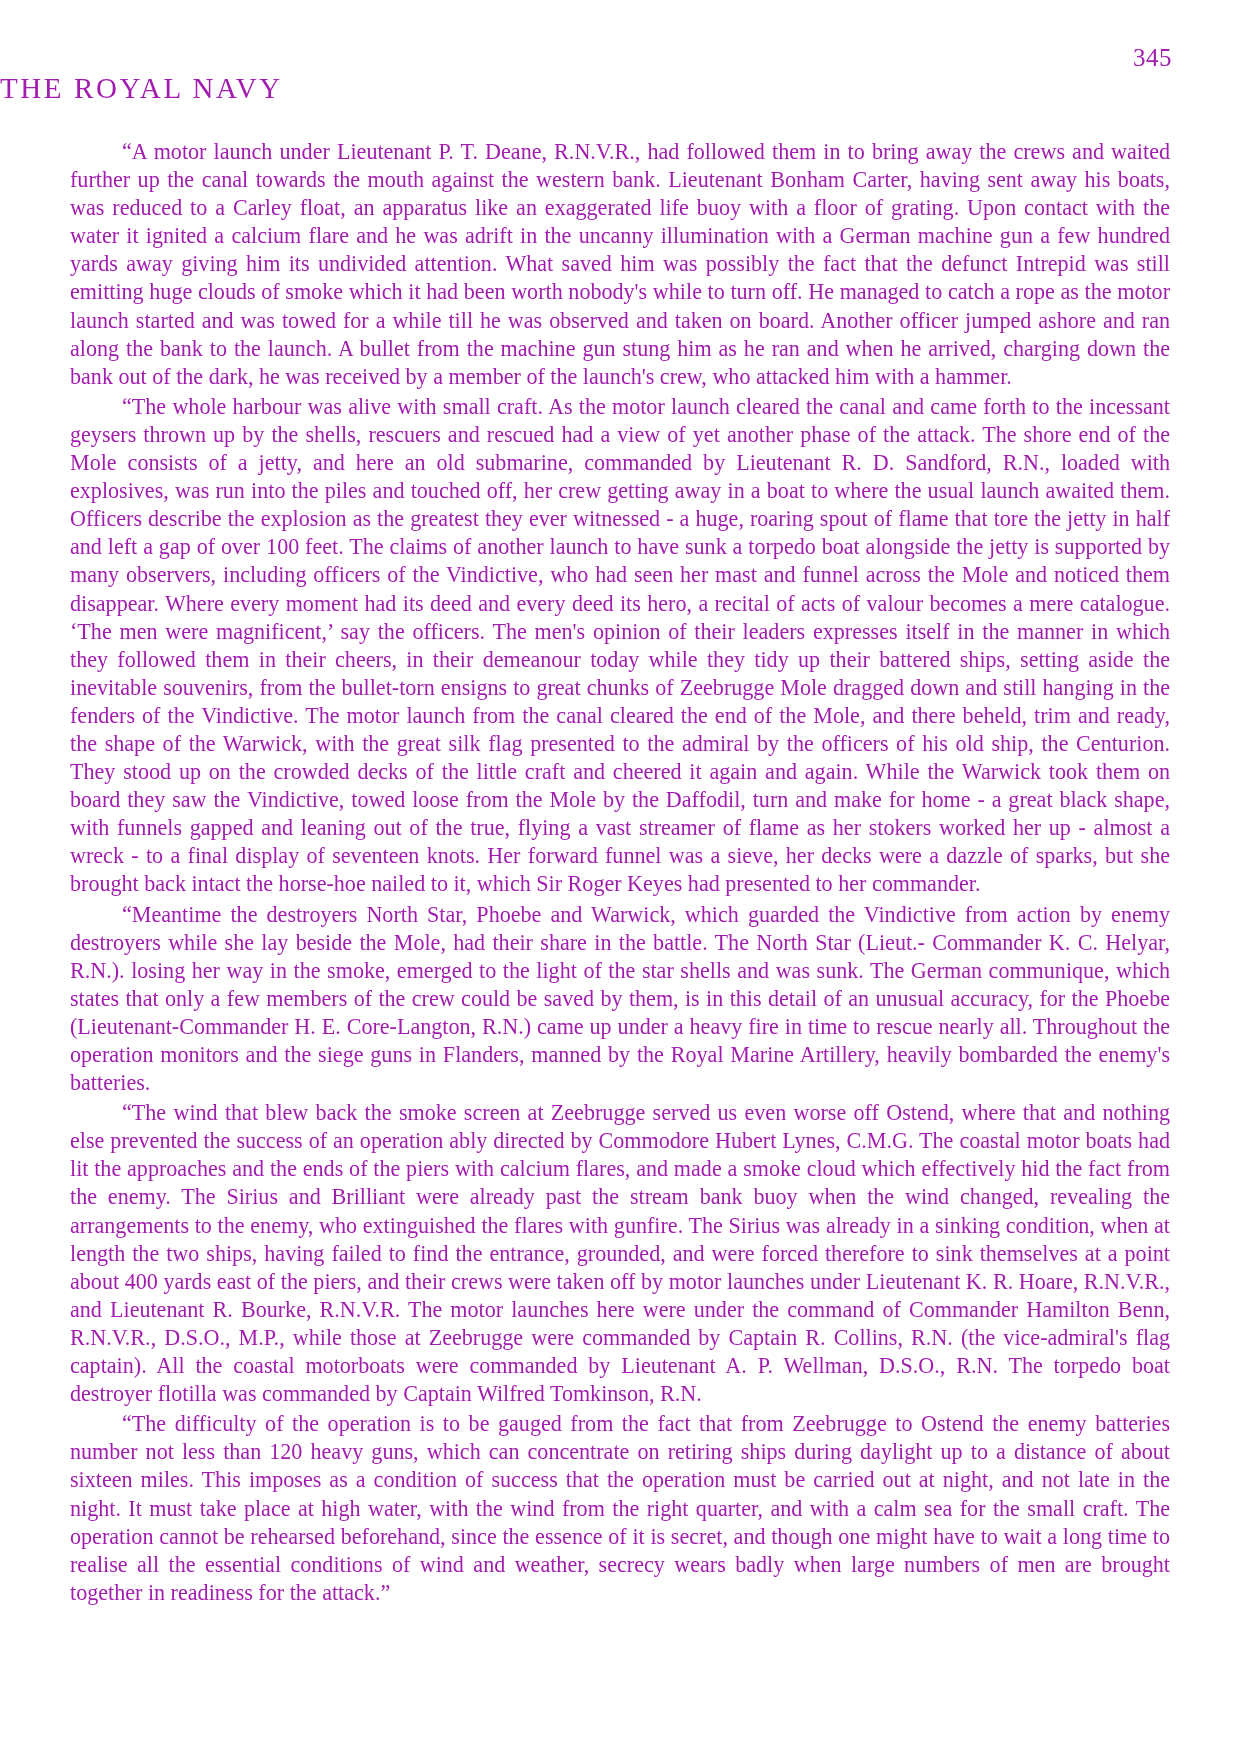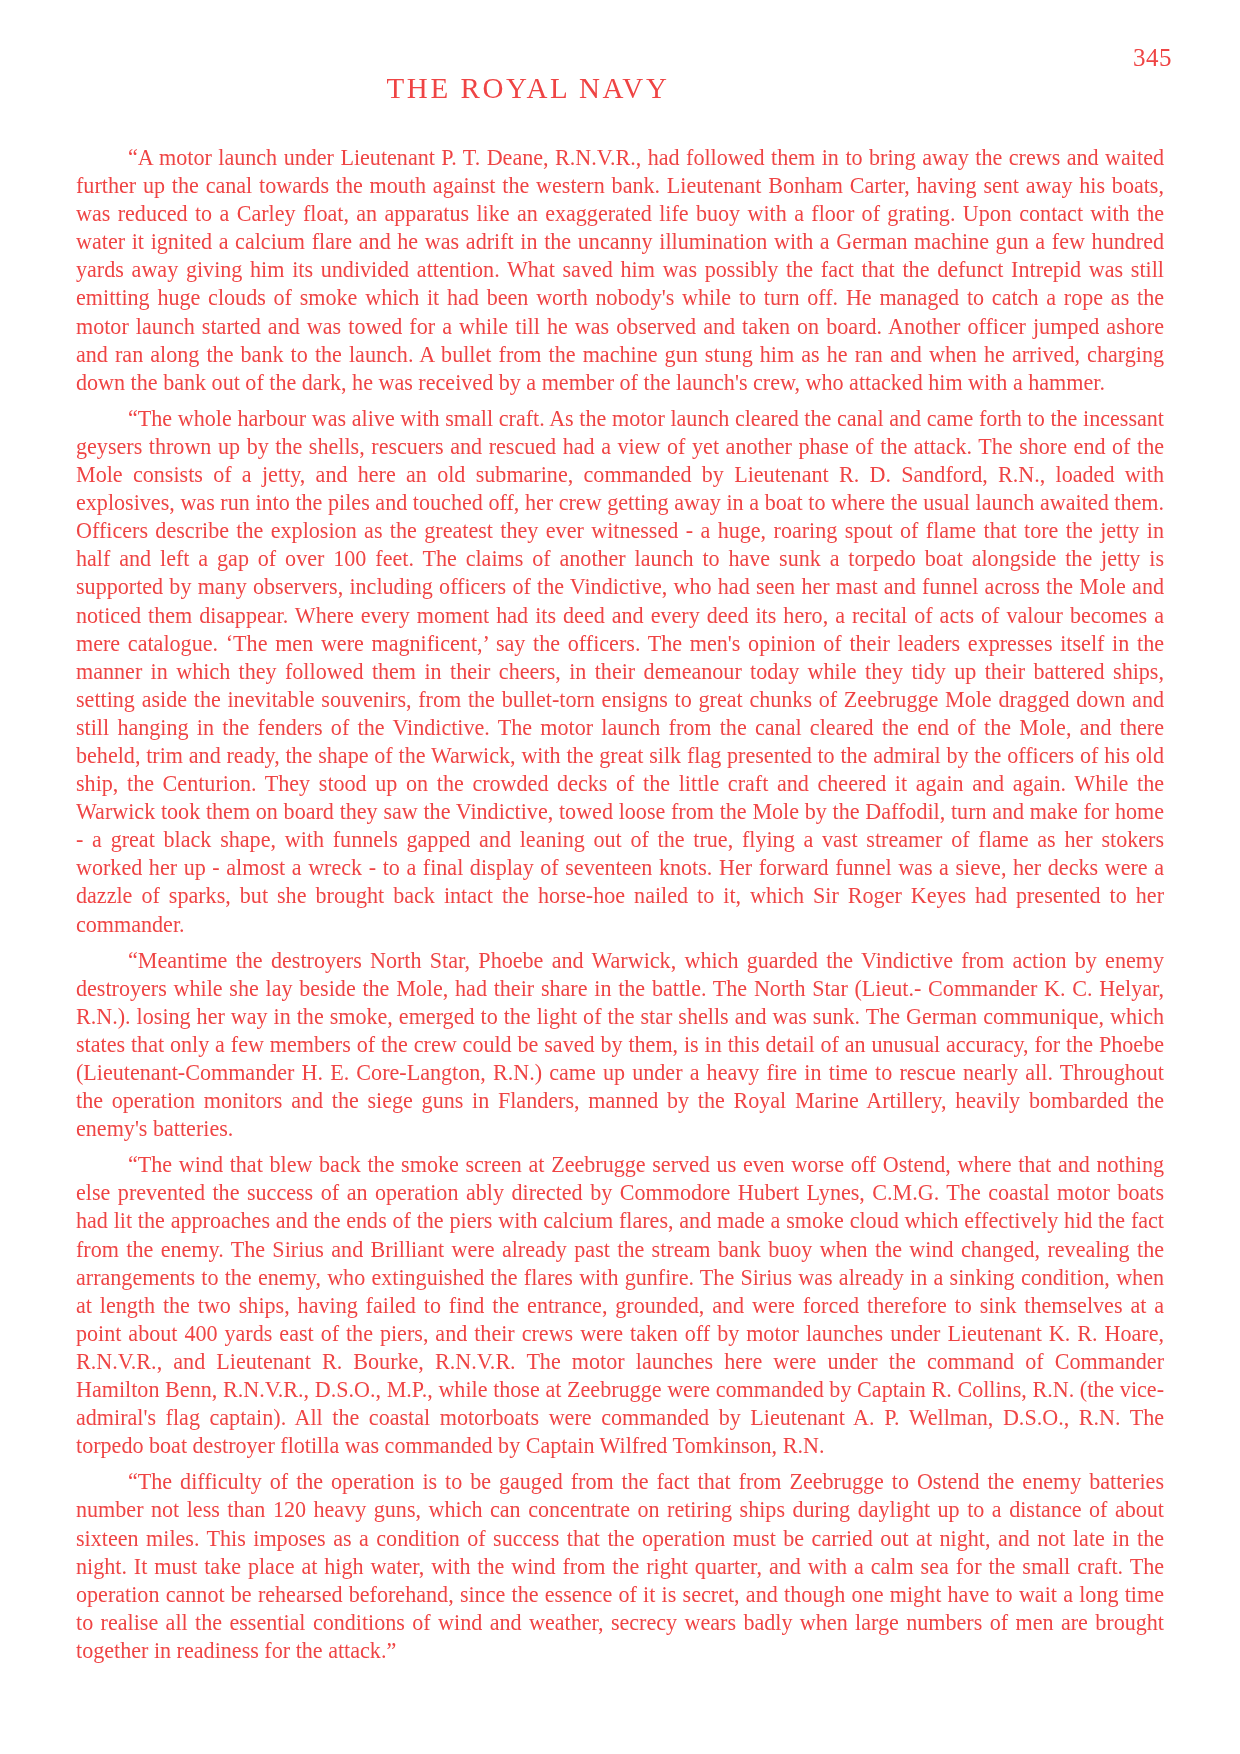--- a/index.html
+++ b/index.html
@@ -7,47 +7,47 @@
     padding: 0;
     background: #ffffff;
   }
   .page {
     position: relative;
     width: 1240px;
     height: 1754px;
     background: #ffffff;
     box-sizing: border-box;
     font-family: "Liberation Serif", "DejaVu Serif", serif;
-    color: #ef4444;
+    color: #a21caf;
     overflow: hidden;
   }
   .folio {
     position: absolute;
     top: 44px;
     right: 68px;
     font-size: 25px;
     letter-spacing: 0.5px;
   }
   .running-head {
     position: absolute;
     top: 72px;
     left: 0;
     width: 1056px;
-    text-align: center;
+    text-align: left;
     font-size: 29px;
     letter-spacing: 2.6px;
   }
   .body-col {
     position: absolute;
     top: 136px;
     left: 68px;
     width: 1104px;
   }
   p.para {
-    margin: 8px;
+    margin: 2px;
     font-size: 22.1px;
     line-height: 28.1px;
     text-align: justify;
     text-indent: 52px;
     word-spacing: 0px;
     -webkit-hyphens: none;
     hyphens: none;
   }
   p.para.last-ragged {
     text-align: left;

